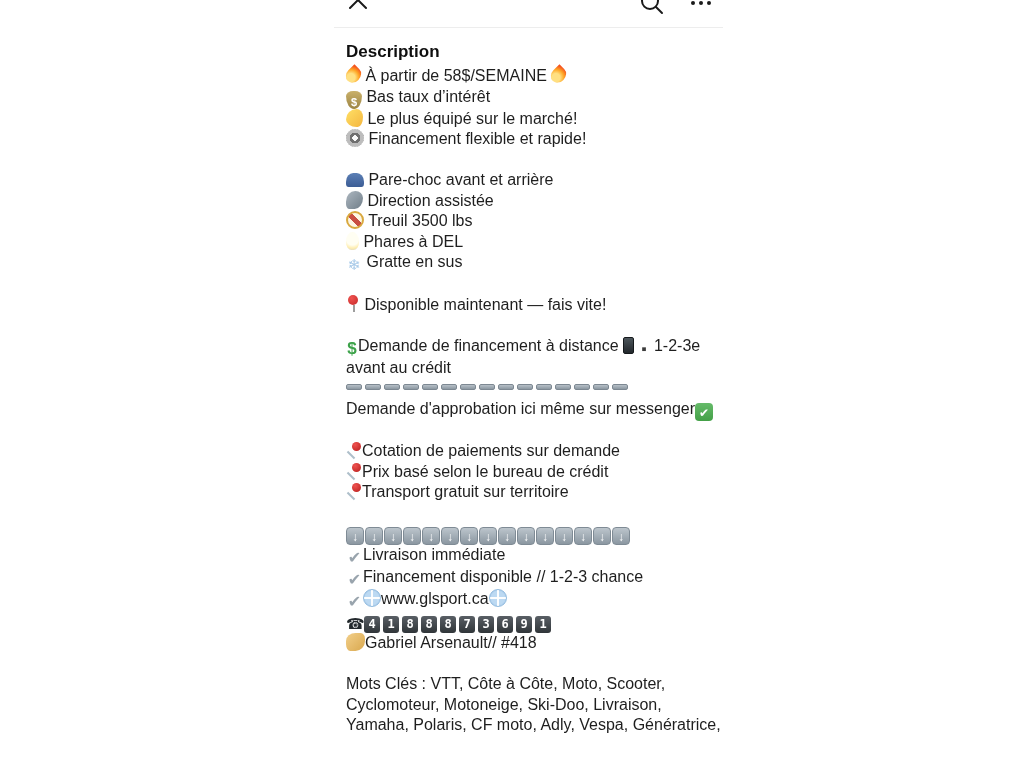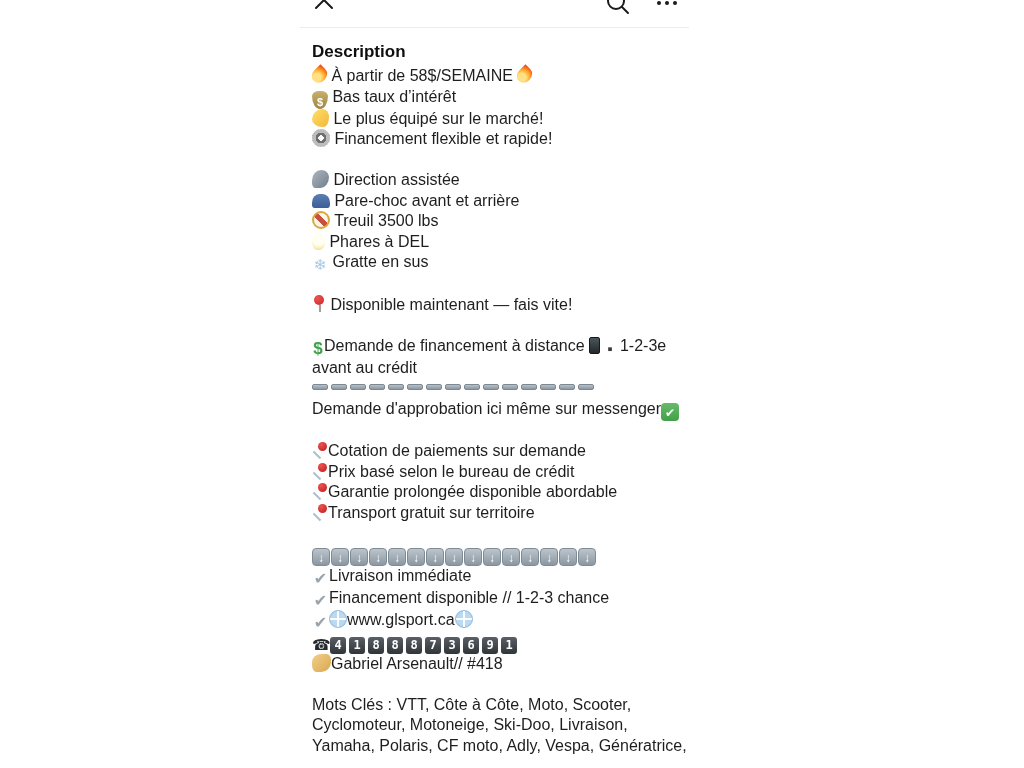--- a/index.html
+++ b/index.html
@@ -1,17 +1,17 @@
 <!DOCTYPE html>
 <html><head>
 <meta charset="utf-8">
 <style>
   html,body{margin:0;padding:0;background:#ffffff;width:1024px;height:768px;overflow:hidden;
     font-family:"Liberation Sans","DejaVu Sans",sans-serif;}
-  .phone{position:absolute;left:300px;top:0;width:389px;height:568px;background:#fff;}
+  .phone{position:absolute;left:334px;top:0;width:389px;height:568px;background:#fff;}
   .topbar{position:relative;height:27px;border-bottom:1px solid #ededed;overflow:hidden;}
   .tb-close{position:absolute;left:13px;top:-11px;}
   .tb-search{position:absolute;left:305px;top:-10px;}
   .tb-more{position:absolute;right:12px;top:1px;display:flex;gap:4px;}
   .tb-more i{width:4px;height:4px;border-radius:50%;background:#1a1a1a;display:block;}
   .content{padding:0 12px;}
   .heading{margin:13px 0 0 0;font-size:17px;line-height:22px;font-weight:bold;color:#0f0f0f;}
   .desc{margin-top:3px;}
   .line{min-height:20.5px;line-height:20.5px;font-size:16px;color:#1e1e1e;white-space:nowrap;}
   .line.blank{height:20.5px;}
@@ -100,36 +100,35 @@
   </div>
 
   <div class="content">
     <div class="heading">Description</div>
     <div class="desc">
         <div class="line"><span class="ic ic-fire"></span> À partir de 58$/SEMAINE <span class="ic ic-fire"></span></div>
         <div class="line"><span class="ic ic-money-bag"></span> Bas taux d’intérêt</div>
         <div class="line"><span class="ic ic-flexed-biceps"></span> Le plus équipé sur le marché!</div>
         <div class="line"><span class="ic ic-gear"></span> Financement flexible et rapide!</div>
         <div class="line blank"></div>
+        <div class="line"><span class="ic ic-suv"></span> Pare-choc avant et arrière</div>
         <div class="line"><span class="ic ic-mechanical-arm"></span> Direction assistée</div>
-        <div class="line"><span class="ic ic-suv"></span> Pare-choc avant et arrière</div>
         <div class="line"><span class="ic ic-compass"></span> Treuil 3500 lbs</div>
         <div class="line"><span class="ic ic-light-bulb"></span> Phares à DEL</div>
         <div class="line"><span class="ic ic-snowflake"></span> Gratte en sus</div>
         <div class="line blank"></div>
         <div class="line"><span class="ic ic-round-pushpin"></span> Disponible maintenant — fais vite!</div>
         <div class="line blank"></div>
         <div class="line"><span class="ic ic-dollar"></span>Demande de financement à distance <span class="ic ic-mobile-phone"></span> <span class="ic ic-small-square"></span> 1-2-3e</div>
         <div class="line">avant au crédit</div>
         <div class="line"><span class="ic ic-minus"></span><span class="ic ic-minus"></span><span class="ic ic-minus"></span><span class="ic ic-minus"></span><span class="ic ic-minus"></span><span class="ic ic-minus"></span><span class="ic ic-minus"></span><span class="ic ic-minus"></span><span class="ic ic-minus"></span><span class="ic ic-minus"></span><span class="ic ic-minus"></span><span class="ic ic-minus"></span><span class="ic ic-minus"></span><span class="ic ic-minus"></span><span class="ic ic-minus"></span></div>
         <div class="line">Demande d'approbation ici même sur messenger<span class="ic ic-check-green"></span></div>
         <div class="line blank"></div>
         <div class="line"><span class="ic ic-pushpin"></span>Cotation de paiements sur demande</div>
         <div class="line"><span class="ic ic-pushpin"></span>Prix basé selon le bureau de crédit</div>
-        <div class="line"><span class="ic ic-pushpin"></span>Garantie prolongée disponible abordable</div>
         <div class="line"><span class="ic ic-pushpin"></span>Transport gratuit sur territoire</div>
         <div class="line blank"></div>
         <div class="line"><span class="ic ic-arrow-down"></span><span class="ic ic-arrow-down"></span><span class="ic ic-arrow-down"></span><span class="ic ic-arrow-down"></span><span class="ic ic-arrow-down"></span><span class="ic ic-arrow-down"></span><span class="ic ic-arrow-down"></span><span class="ic ic-arrow-down"></span><span class="ic ic-arrow-down"></span><span class="ic ic-arrow-down"></span><span class="ic ic-arrow-down"></span><span class="ic ic-arrow-down"></span><span class="ic ic-arrow-down"></span><span class="ic ic-arrow-down"></span><span class="ic ic-arrow-down"></span></div>
         <div class="line"><span class="ic ic-check-gray"></span>Livraison immédiate</div>
         <div class="line"><span class="ic ic-check-gray"></span>Financement disponible // 1-2-3 chance</div>
         <div class="line"><span class="ic ic-check-gray"></span><span class="ic ic-globe"></span>www.glsport.ca<span class="ic ic-globe"></span></div>
         <div class="line"><span class="ic ic-phone-receiver"></span><span class="keycap">4</span><span class="keycap">1</span><span class="keycap">8</span><span class="keycap">8</span><span class="keycap">8</span><span class="keycap">7</span><span class="keycap">3</span><span class="keycap">6</span><span class="keycap">9</span><span class="keycap">1</span></div>
         <div class="line"><span class="ic ic-handshake"></span>Gabriel Arsenault// #418</div>
         <div class="line blank"></div>
         <div class="line">Mots Clés : VTT, Côte à Côte, Moto, Scooter,</div>

